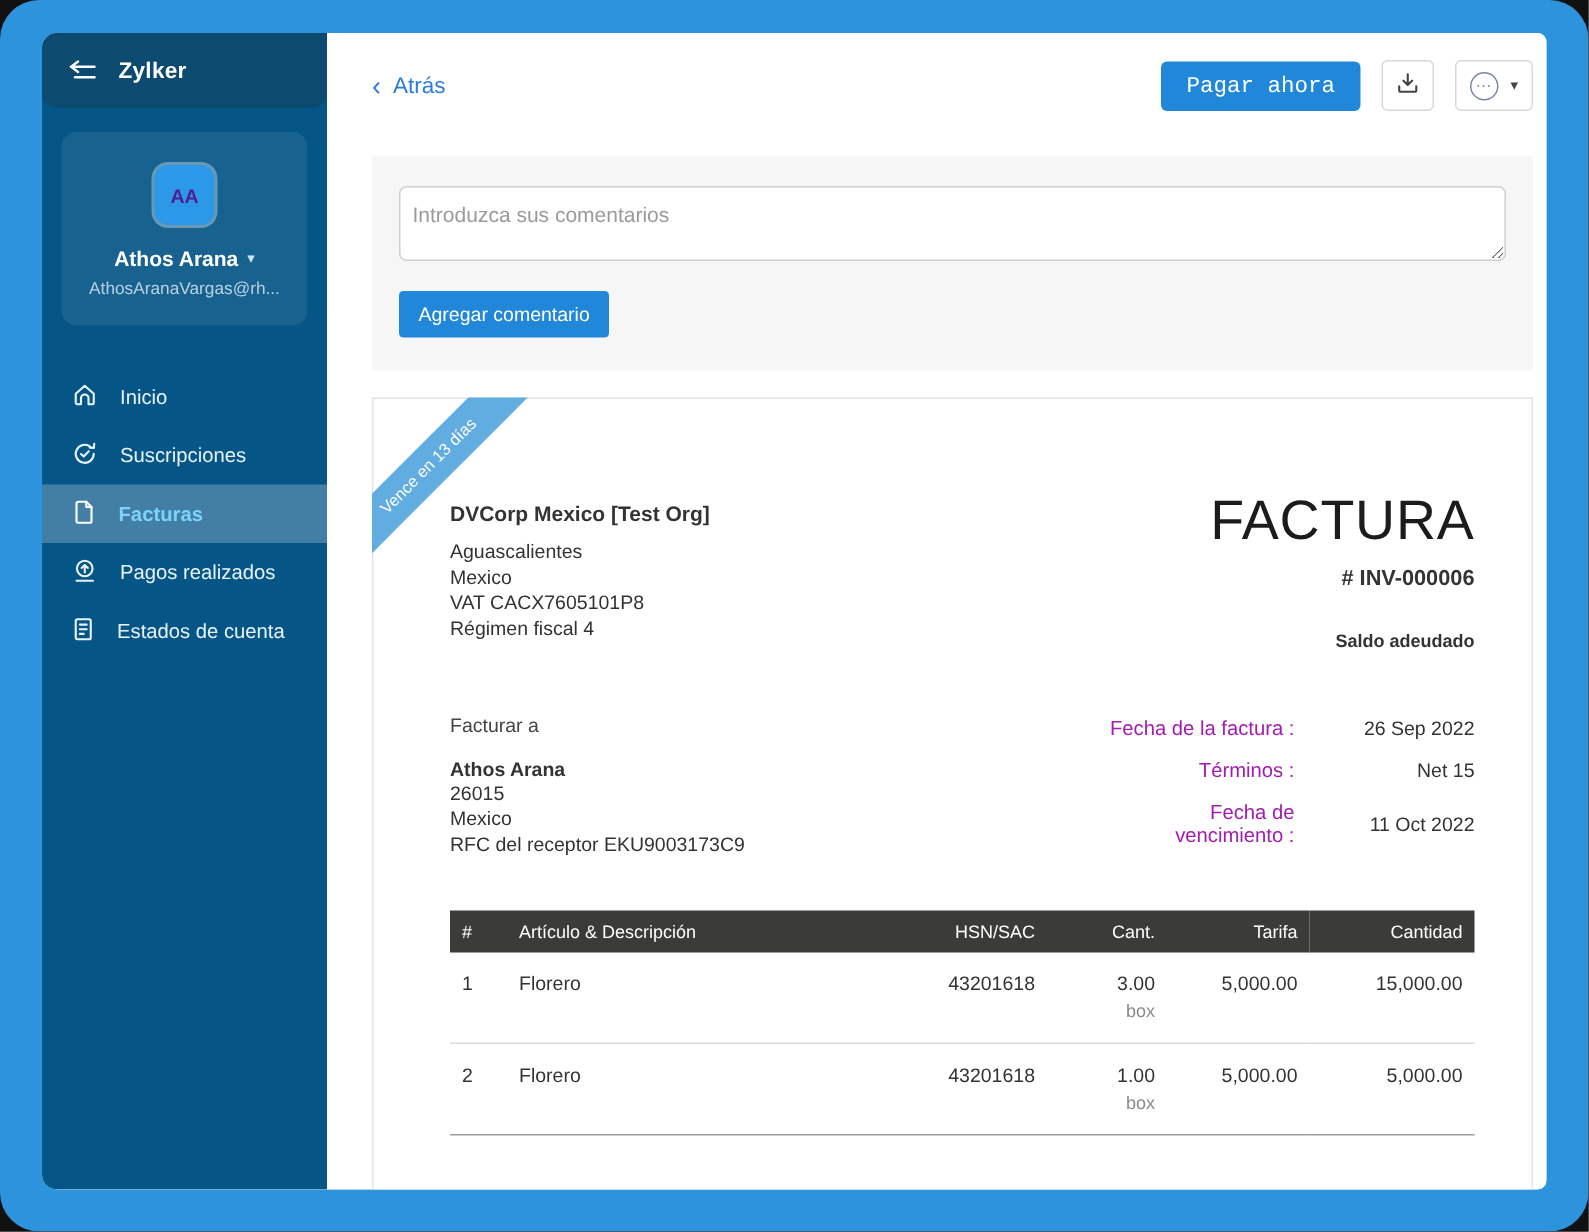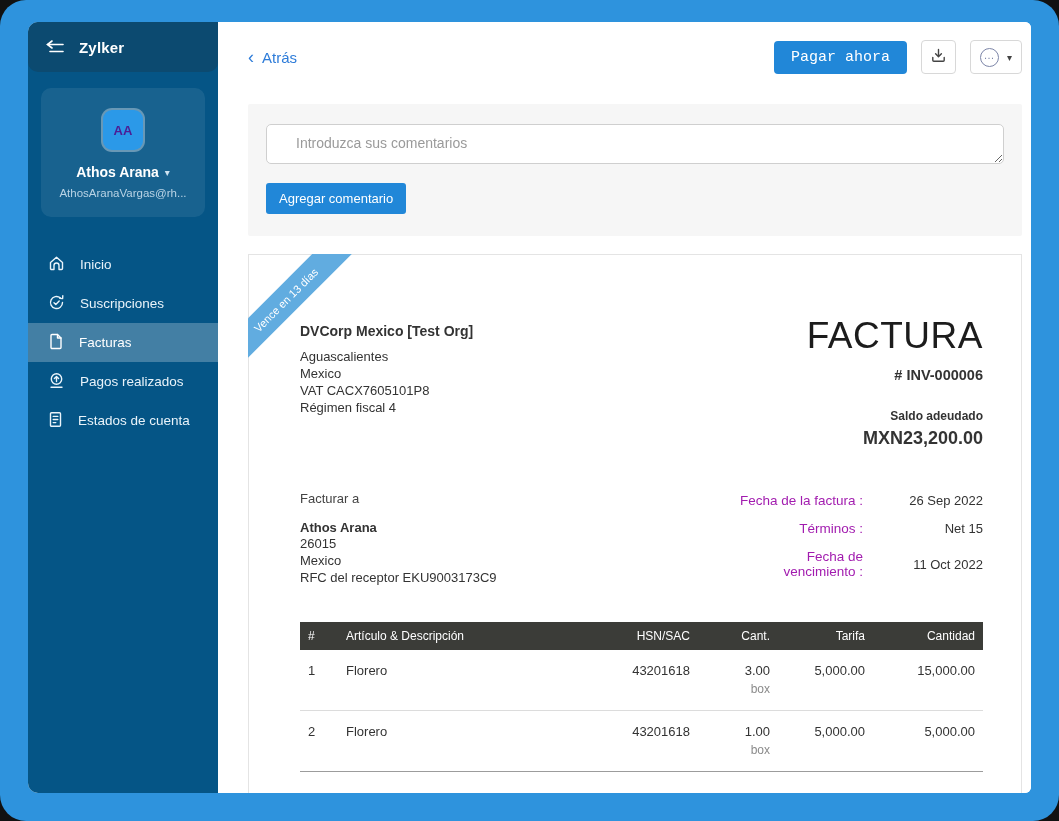--- a/index.html
+++ b/index.html
@@ -69,21 +69,21 @@
   }
 
   .nav { margin-top:14px; display:flex; flex-direction:column; }
   .nav-item {
     height:39px;
     display:flex; align-items:center; gap:15px;
     padding:0 20px;
     font-size:13.5px; color:#e9f3fa;
     cursor:pointer;
   }
-  .nav-item.active { background:rgba(255,255,255,0.25); color:#ffffff; }
+  .nav-item.active { background:rgba(255,255,255,0.25); color:#7dd3fc;font-weight:bold; }
   .nav-item svg { flex:0 0 auto; }
 
   
   .main {
     flex:1;
     background:#fff;
     padding:0 9px 0 30px;
     overflow:hidden;
     position:relative;
   }
@@ -125,27 +125,27 @@
   
   .comments-panel {
     margin-top:26px;
     background:#F6F6F6;
     border-radius:2px;
     padding:20px 18px 22px 18px;
     width:774px;
   }
   .comment-box {
     width:100%;
-    height:40px;
+    height:50px;
     resize:both;
     border:1px solid #CFCFCF;
     border-radius:5px;
     background:#fff;
     font-family:inherit; font-size:14px; color:#333;
-    padding:10px 29px;
+    padding:10px 8px;
     outline:none;
   }
   .comment-box::placeholder { color:#9a9a9a; }
   .btn-add-comment {
     margin-top:15px;
     background:#2187D8; color:#fff;
     border:none; border-radius:3px;
     font-size:13px; font-family:inherit;
     padding:8px 13px;
     cursor:pointer;
@@ -349,21 +349,20 @@
               <div class="company-name">DVCorp Mexico [Test Org]</div>
               <div class="addr-line">Aguascalientes</div>
               <div class="addr-line">Mexico</div>
               <div class="addr-line">VAT CACX7605101P8</div>
               <div class="addr-line">Régimen fiscal 4</div>
             </div>
             <div class="inv-title-block">
               <div class="inv-title">FACTURA</div>
               <div class="inv-number"># INV-000006</div>
               <div class="balance-label">Saldo adeudado</div>
-              <div class="balance-value">MXN23,200.00</div>
             </div>
           </div>
 
           <div class="inv-row-2">
             <div>
               <div class="billto-label">Facturar a</div>
               <div class="billto-name">Athos Arana</div>
               <div class="addr-line">26015</div>
               <div class="addr-line">Mexico</div>
               <div class="addr-line">RFC del receptor EKU9003173C9</div>

